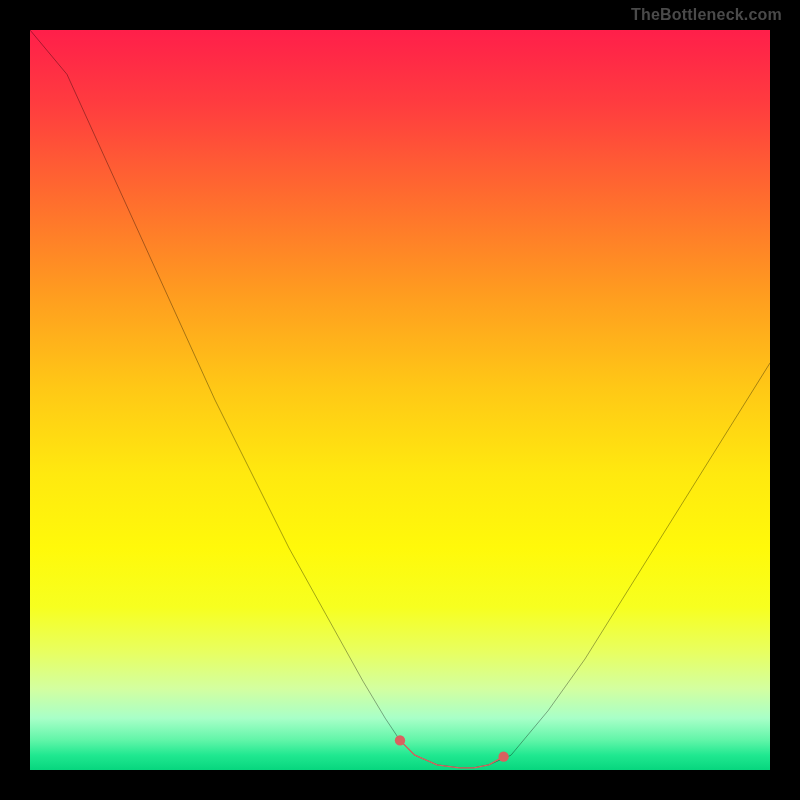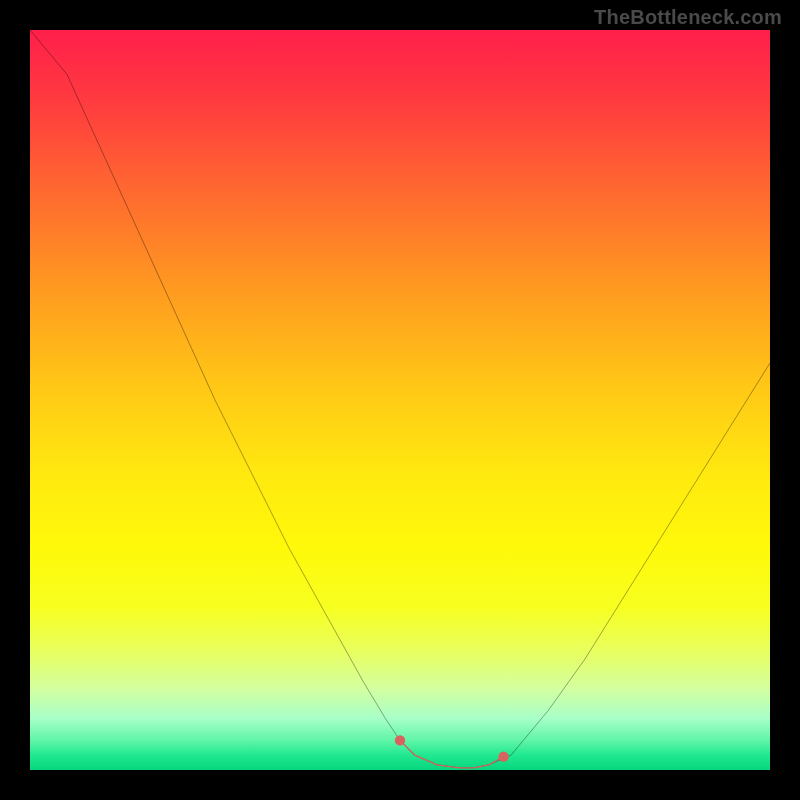--- a/index.html
+++ b/index.html
@@ -48,21 +48,21 @@
       #60f5a8 96%,
       #20e890 98%,
       #07d67e 100%
     );
   }
   
   .watermark {
     position: absolute;
     top: 6px;
     right: 18px;
-    font-size: 20px;
+    font-size: 16px;
     font-weight: 600;
     color: #4a4a4a;
     letter-spacing: 0.2px;
   }
   .svg-layer {
     position: absolute;
     left: 0;
     top: 0;
     width: 100%;
     height: 100%;

